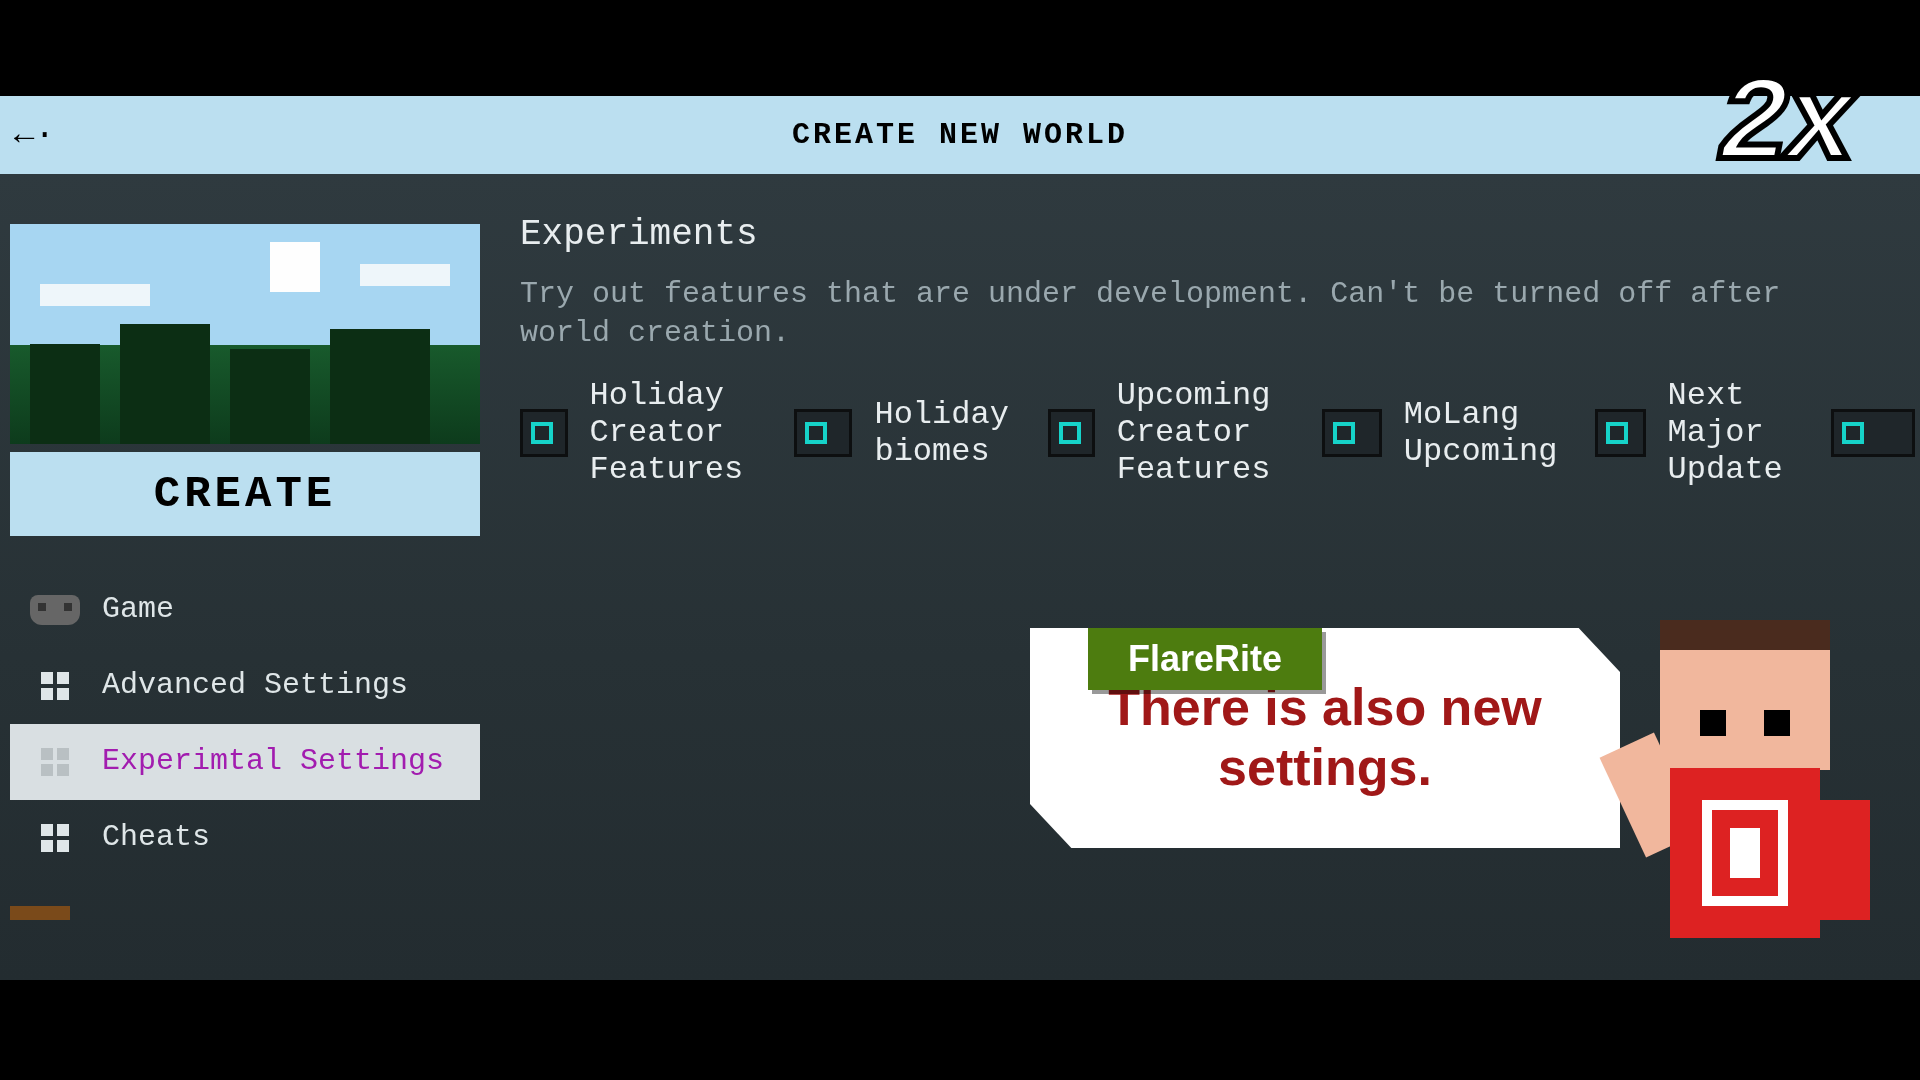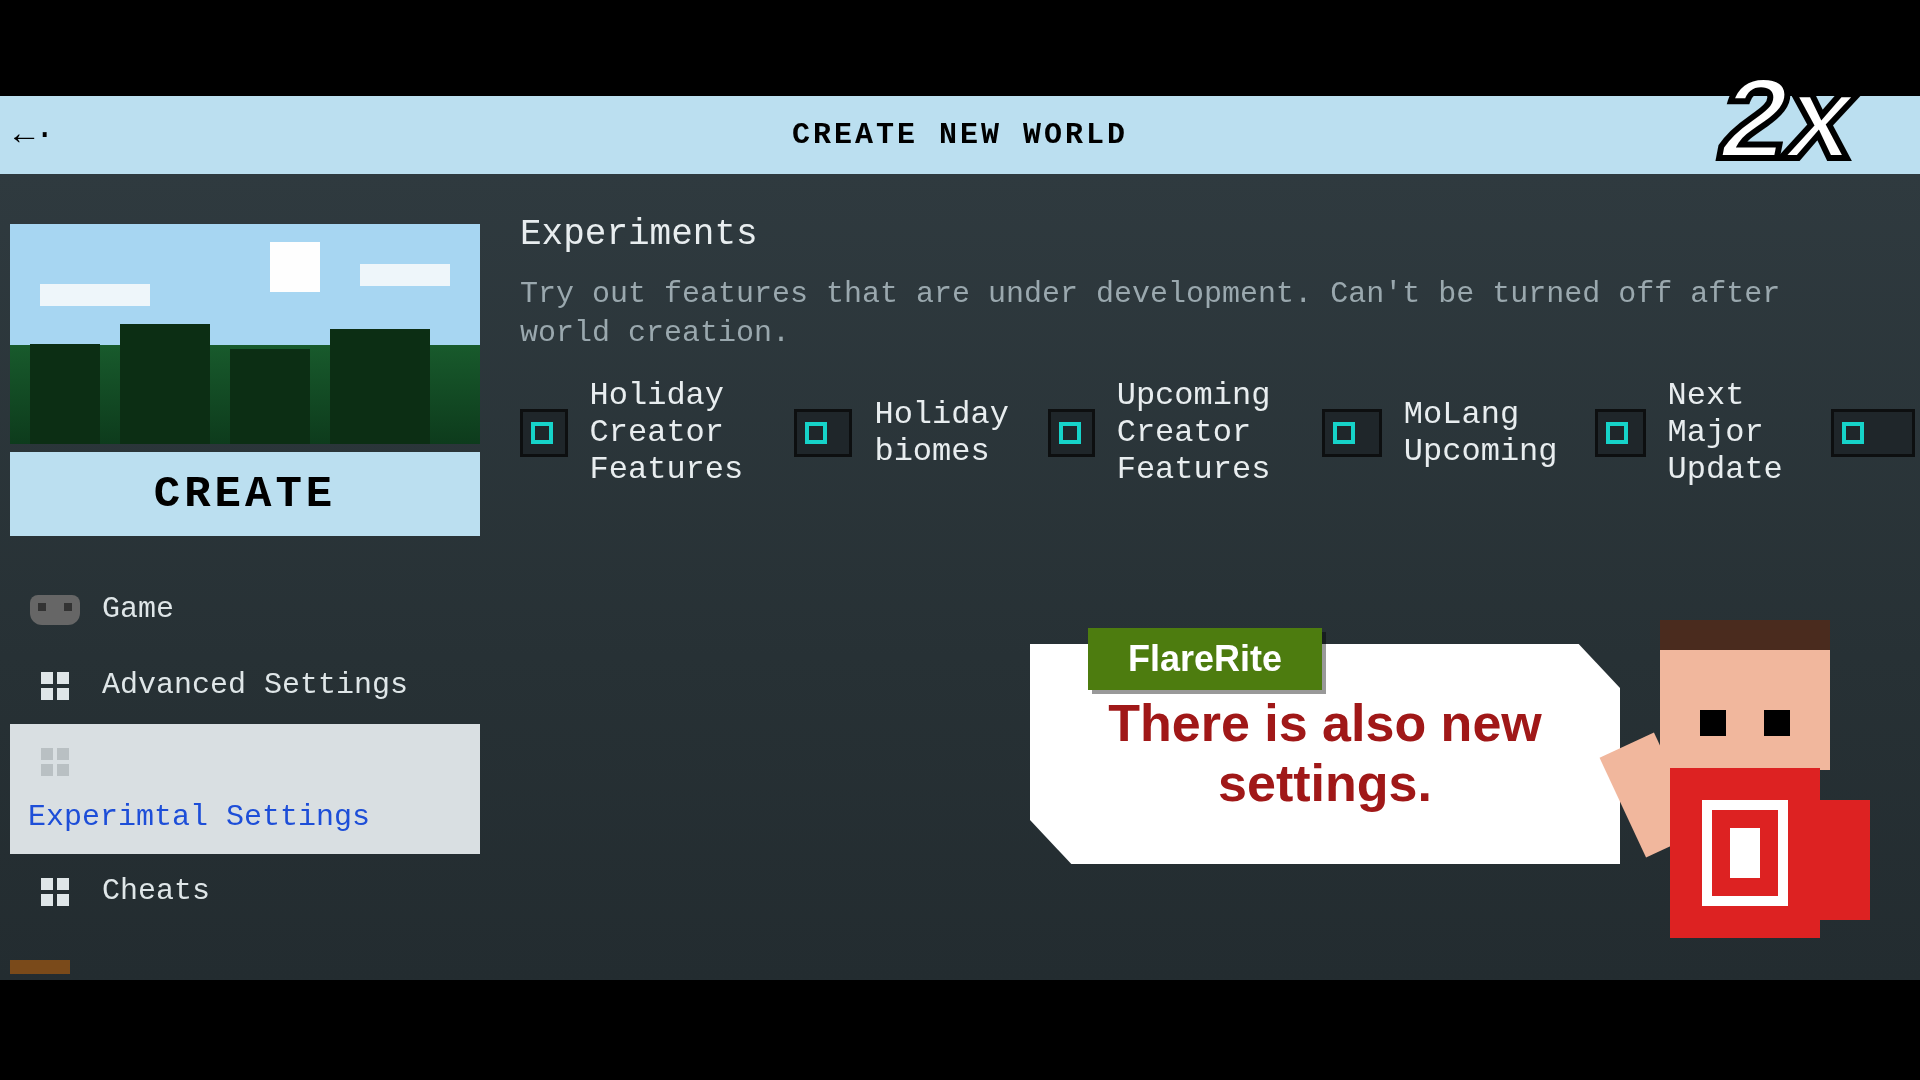--- a/index.html
+++ b/index.html
@@ -82,22 +82,21 @@
   .nav-item {
     display:flex; 
     gap: 20px;
     padding: 20px 18px;
     color:#dfe6e8;
     font-size: 30px;
     cursor:pointer;
   }
   .nav-item.selected {
     background:#d9dfe2;
-    color:#1d4ed8;
-    flex-direction:column;
+    color:#a21caf;
   }
   .nav-icon {
     width: 54px; height: 36px;
     display:flex; align-items:center; justify-content:center;
   }
   .nav-icon .grid4 {
     display:grid; grid-template-columns: 12px 12px; grid-template-rows:12px 12px; gap:4px;
   }
   .nav-icon .grid4 span { background: currentColor; display:block; }
   .controller {
@@ -161,21 +160,21 @@
     color:#fff;
     -webkit-text-stroke: 6px #000;
     font-style: italic;
     letter-spacing:-6px;
   }
 
   
   .speech {
     position:absolute;
     z-index:6;
-    left: 1030px; top: 644px;
+    left: 1030px; top: 628px;
     width: 590px; height: 220px;
     background:#fff;
     clip-path: polygon(0 0, 93% 0, 100% 20%, 100% 100%, 7% 100%, 0 80%);
     display:flex; align-items:center; justify-content:center;
     text-align:center;
     font-family: Arial, Helvetica, sans-serif;
   }
   .speech .msg {
     font-size: 52px; font-weight:800; color:#a01818; line-height:1.15;
     padding: 0 40px;

